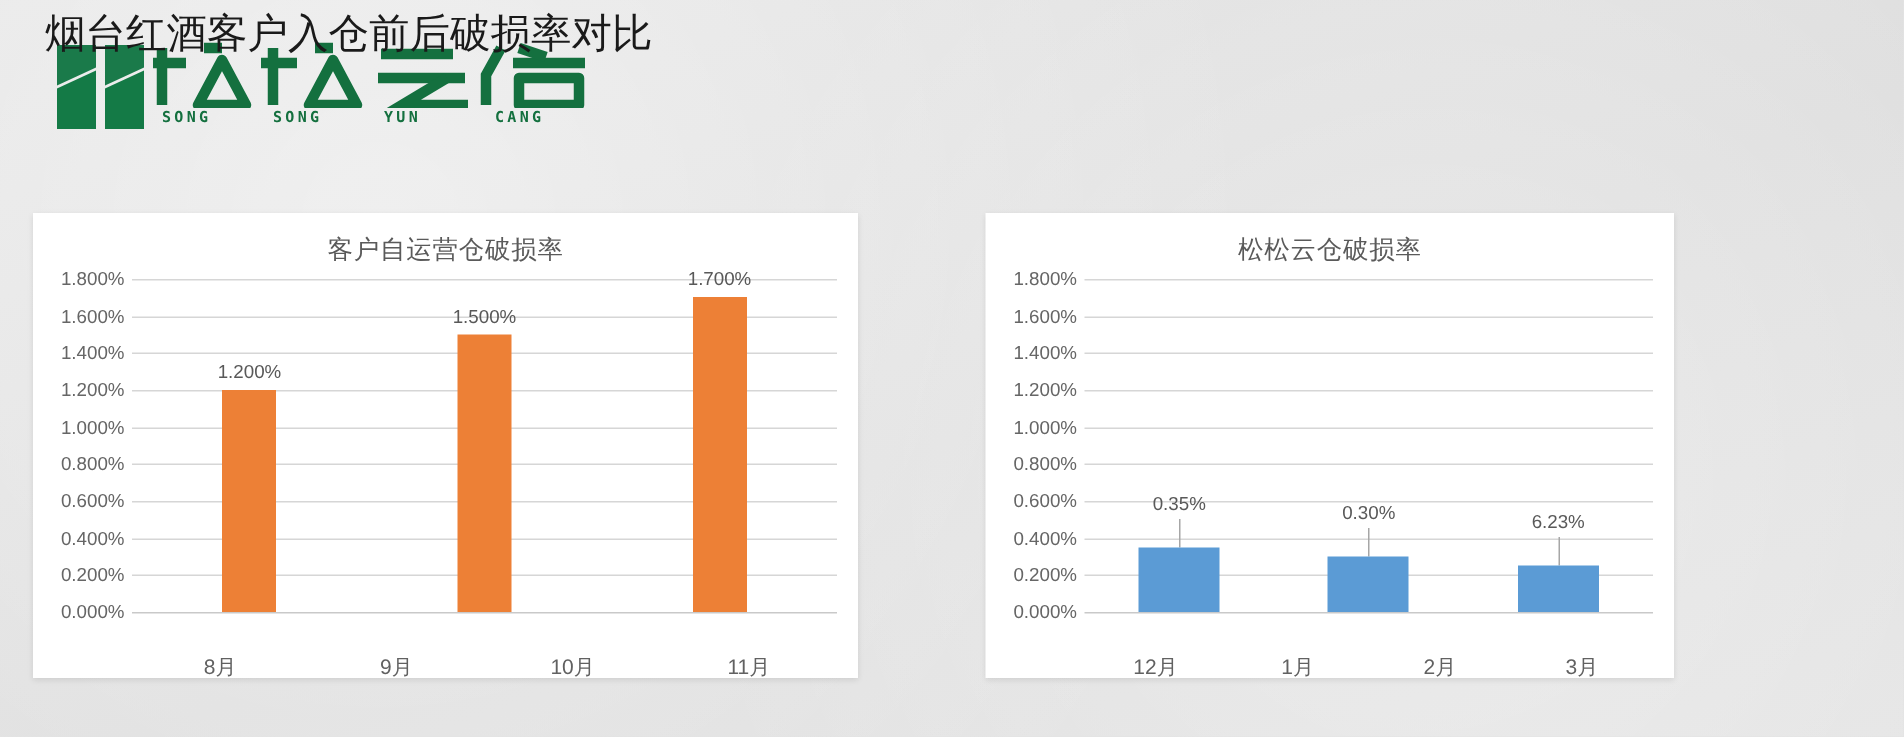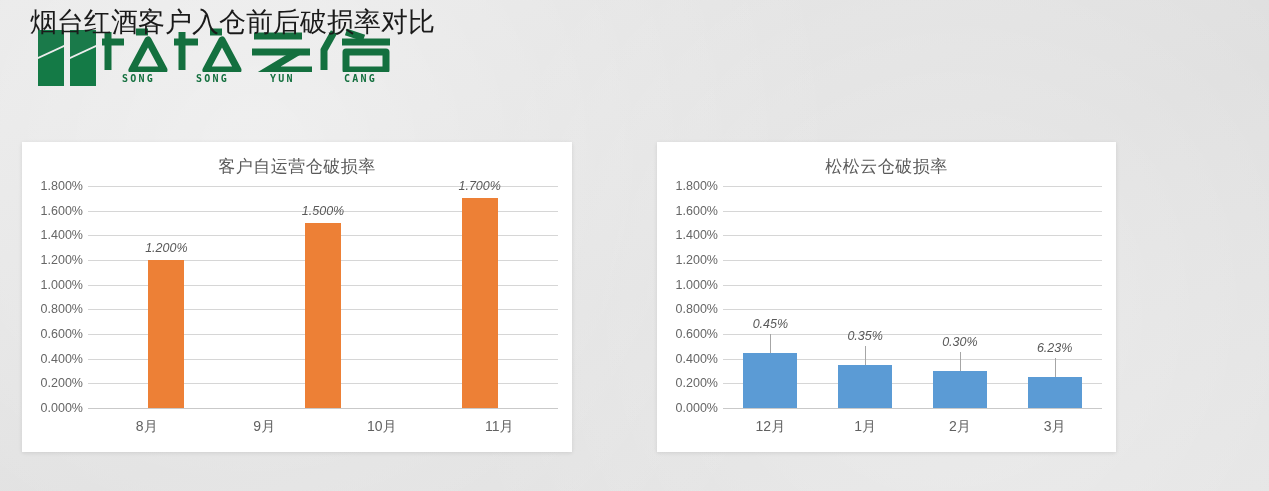--- a/index.html
+++ b/index.html
@@ -57,21 +57,21 @@
   }
   .logo-cn {
     display: flex;
     align-items: flex-end;
     height: 44px;
   }
   .logo-cn svg { display: block; }
   .logo-pinyin {
     display: flex;
     margin-top: 1px;
-    margin-left: 20px;
+    margin-left: 6px;
   }
   .logo-pinyin span {
     font-family: "DejaVu Sans Mono", "Liberation Mono", monospace;
     font-size: 10px;
     font-weight: 700;
     letter-spacing: 2.2px;
     color: #14703f;
     width: 74px;
     display: inline-block;
   }
@@ -158,42 +158,41 @@
   .bar.orange { background: #ED8036; width: 36px; }
   .bar.blue   { background: #5B9BD5; width: 54px; }
 
   .dlabel {
     position: absolute;
     left: 50%;
     transform: translateX(-50%);
     font-size: 12.5px;
     color: #595959;
     white-space: nowrap;
-    font-style: italic;
   }
   .leader {
     position: absolute;
     left: 50%;
     width: 1px;
     background: #a6a6a6;
   }
 
   .xlabels {
     position: absolute;
     left: 66px;
     right: 14px;
     top: 224px;
     display: flex;
   }
   .xlabels div {
     flex: 1 1 0;
     text-align: center;
     font-size: 14px;
     color: #616161;
-    padding-top: 8px;
+    padding-top: 26px;
   }
 </style>
 </head>
 <body>
 
 <div class="slide">
 
   <div class="page-title">烟台红酒客户入仓前后破损率对比</div>
 
   <div class="logo">
@@ -310,25 +309,20 @@
           <div class="gline" style="top: 74px;"></div>
           <div class="gline" style="top: 98.6667px;"></div>
           <div class="gline" style="top: 123.333px;"></div>
           <div class="gline" style="top: 148px;"></div>
           <div class="gline" style="top: 172.667px;"></div>
           <div class="gline" style="top: 197.333px;"></div>
           <div class="gline base" style="top: 222px;"></div>
         </div>
       <div class="bars" id="bars-right">
           <div class="barcell">
-            <div class="dlabel" style="bottom: 77.5px;">0.45%</div>
-            <div class="leader" style="bottom: 55.5px; height: 19px;"></div>
-            <div class="bar blue" style="height: 55.5px; background: rgb(91, 155, 213);"></div>
-          </div>
-          <div class="barcell">
             <div class="dlabel" style="bottom: 65.1667px;">0.35%</div>
             <div class="leader" style="bottom: 43.1667px; height: 19px;"></div>
             <div class="bar blue" style="height: 43.1667px; background: rgb(91, 155, 213);"></div>
           </div>
           <div class="barcell">
             <div class="dlabel" style="bottom: 59px; margin-top: 45px;">0.30%</div>
             <div class="leader" style="bottom: 37px; height: 19px;"></div>
             <div class="bar blue" style="height: 37px; background: rgb(91, 155, 213);"></div>
           </div>
           <div class="barcell">

